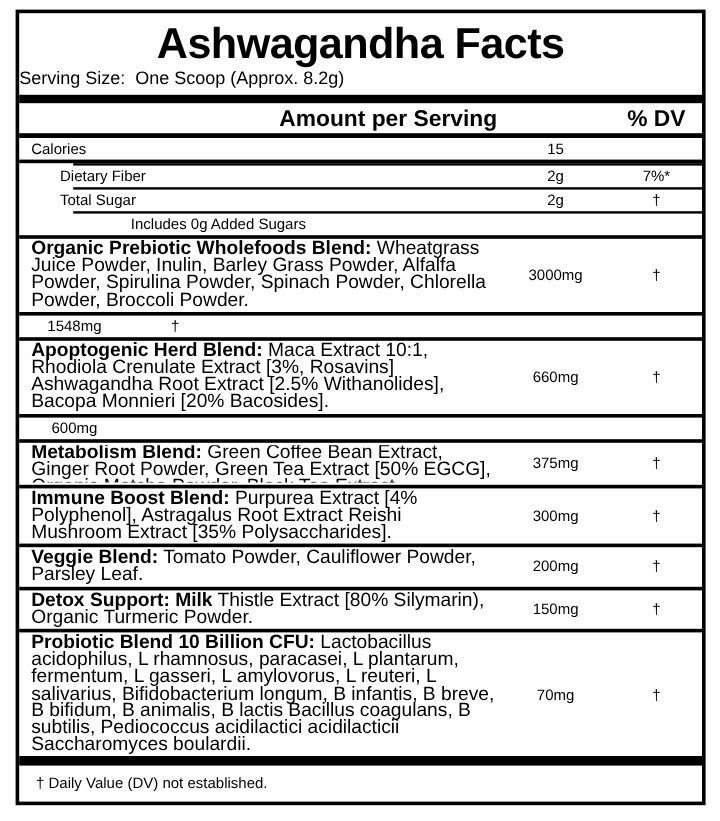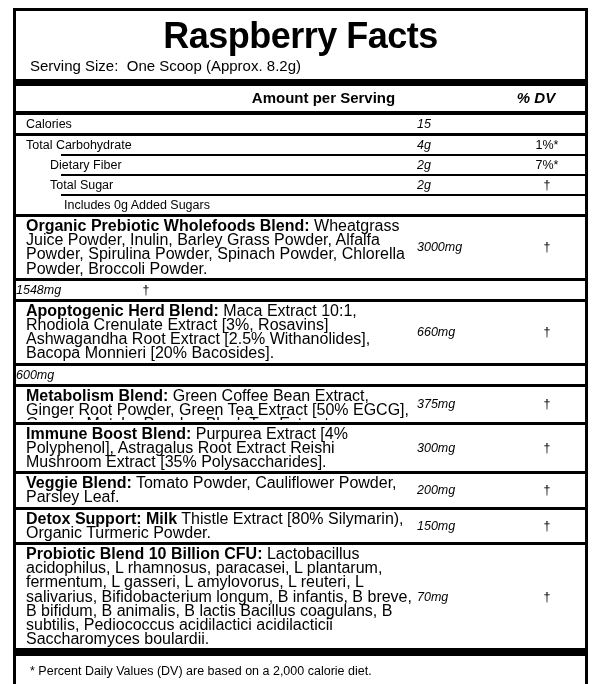--- a/index.html
+++ b/index.html
@@ -1,70 +1,65 @@
 <!DOCTYPE html>
 <html><head>
 <meta charset="utf-8">
 <style>
   html,body{margin:0;padding:0;background:#fff;}
   body{width:600px;height:684px;overflow:hidden;font-family:"Liberation Sans","DejaVu Sans",sans-serif;color:#000;}
   .label-box{margin:8px 12px 0 13px;border:3px solid #000;padding:0;}
   .inner{padding:0 0 0 0;}
   .title{text-align:center;font-weight:bold;font-size:36px;line-height:40px;margin-top:5px;letter-spacing:-0.5px;}
-  .serving-line{font-size:15px;line-height:20px;padding-left:14px;white-space:pre-wrap;}
+  .serving-line{font-size:15px;line-height:20px;white-space:pre-wrap;}
   .bar{background:#000;margin:0;}
   .bar.top{height:7px;margin-top:3px;}
   .bar.foot{height:8px;}
-  .hdr-row{position:relative;height:25px;font-weight:bold;font-size:15px;}
+  .hdr-row{position:relative;height:25px;font-weight:bold;font-size:19px;}
   .hdr-amt{position:absolute;left:46px;right:0;top:3px;text-align:center;}
-  .hdr-dv{position:absolute;right:11px;width:76px;top:3px;text-align:center;font-style:italic;}
+  .hdr-dv{position:absolute;right:0;width:76px;top:3px;text-align:center;}
   .rule{height:0;border-bottom:3px solid #000;}
   .rule.hdr{border-bottom-width:4px;}
   .rule.thin{border-bottom-width:2px;margin-left:45px;}
   .row{display:flex;align-items:center;font-size:12.5px;}
   .n-row{line-height:16px;padding:1px 0;}
   .c-desc{flex:1;padding-left:10px;padding-right:4px;}
-  .c-amt{width:92px;font-style:italic;}
+  .c-amt{width:92px;text-align:center;}
   .c-dv{width:76px;text-align:center;}
   .ind1{padding-left:34px;}
-  .ind2{padding-left:48px;}
+  .ind2{padding-left:93px;}
   .b-row{padding:2px 0;}
   .b-row .c-desc{font-size:16px;line-height:14.2px;}
   .b-row b{font-weight:bold;}
   .clip{max-height:31px;overflow:hidden;}
   .footnotes{padding:6px 0 5px 14px;font-size:12.5px;}
   .footnote-line{line-height:19px;}
 </style>
 </head>
 <body>
 
 <div class="label-box">
   <div class="inner">
-    <div class="title">Raspberry Facts</div>
+    <div class="title">Ashwagandha Facts</div>
     <div class="serving-line">Serving Size:  One Scoop (Approx. 8.2g)</div>
     <div class="bar top"></div>
 
     <div class="hdr-row">
       <div class="hdr-amt">Amount per Serving</div>
       <div class="hdr-dv">% DV</div>
     </div>
     <div class="rule hdr"></div>
 
     <div class="row n-row">
       <div class="c-desc">Calories</div>
       <div class="c-amt">15</div>
       <div class="c-dv"></div>
     </div>
     <div class="rule"></div>
 
-    <div class="row n-row">
-      <div class="c-desc">Total Carbohydrate</div>
-      <div class="c-amt">4g</div>
-      <div class="c-dv">1%*</div>
-    </div>
     <div class="rule thin"></div>
 
     <div class="row n-row">
       <div class="c-desc ind1">Dietary Fiber</div>
       <div class="c-amt">2g</div>
       <div class="c-dv">7%*</div>
     </div>
     <div class="rule thin"></div>
 
     <div class="row n-row">
@@ -136,17 +131,16 @@
     <div class="rule"></div>
 
     <div class="row b-row">
       <div class="c-desc"><b>Probiotic Blend 10 Billion CFU:</b><span> Lactobacillus acidophilus, L rhamnosus, paracasei, L plantarum, fermentum, L gasseri, L amylovorus, L reuteri, L salivarius, Bifidobacterium longum, B infantis, B breve, B bifidum, B animalis, B lactis Bacillus coagulans, B subtilis, Pediococcus acidilactici acidilacticii Saccharomyces boulardii.</span></div>
       <div class="c-amt">70mg</div>
       <div class="c-dv">†</div>
     </div>
 
     <div class="bar foot"></div>
     <div class="footnotes">
-      <div class="footnote-line">* Percent Daily Values (DV) are based on a 2,000 calorie diet.</div>
       <div class="footnote-line">† Daily Value (DV) not established.</div>
     </div>
   </div>
 </div>
 
 </body></html>

